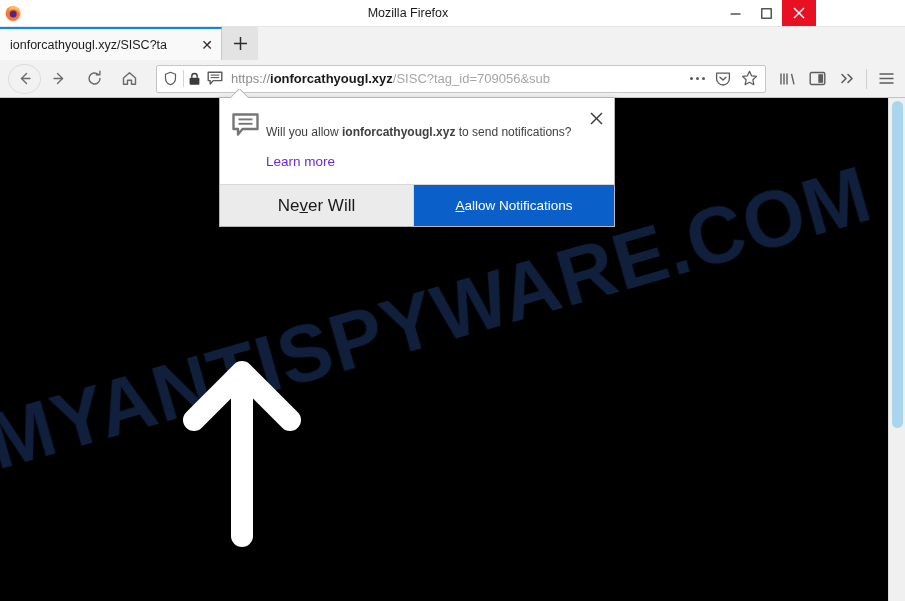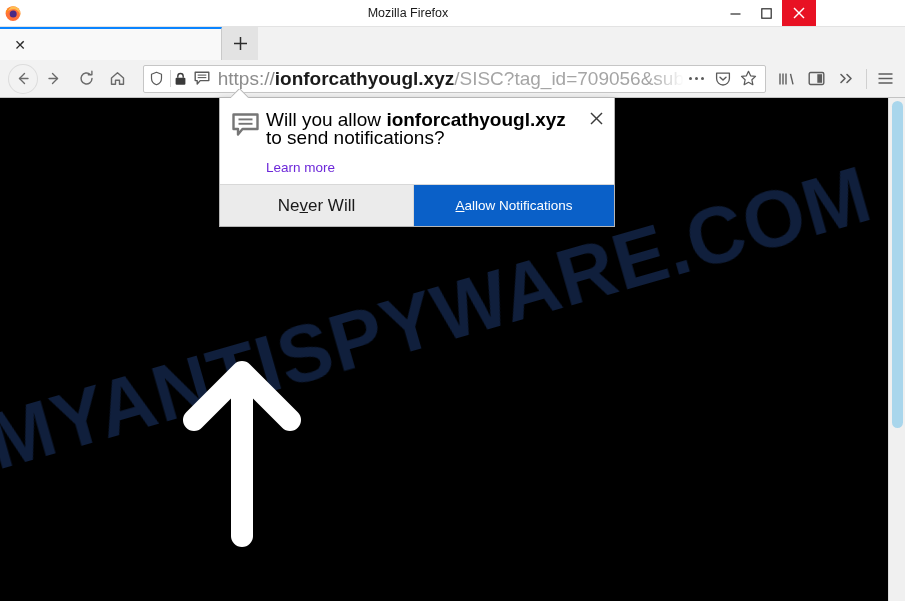--- a/index.html
+++ b/index.html
@@ -92,25 +92,24 @@
 
   .urlbar {
     flex: 1 1 auto; height: 28px; margin: 0 6px 0 10px;
     background: #ffffff; border: 1px solid #c6c6c6; border-radius: 2px;
     display: flex; align-items: center;
     position: relative;
   }
   .ub-icon { width: 26px; height: 26px; display: flex; align-items: center; justify-content: center; color: #5a5a5a; flex: 0 0 auto;}
   .ub-sep { width: 1px; height: 17px; background: #d4d4d4; flex: 0 0 auto; }
   .ub-url {
-    flex: 1 1 auto; font-size: 19px; color: #8c8c8c;
+    flex: 1 1 auto; font-size: 13px; color: #8c8c8c;
     white-space: nowrap; overflow: hidden; padding-left: 5px;
     -webkit-mask-image: linear-gradient(to right, #000 93%, rgba(0,0,0,0) 100%);
     mask-image: linear-gradient(to right, #000 93%, rgba(0,0,0,0) 100%);
-    text-align: center;
   }
   .ub-url b { color: #1a1a1a; font-weight: 700; }
   .ub-url .pathdim { color: #a5a5a5; }
   .ub-right { display: flex; align-items: center; flex: 0 0 auto; padding-right: 3px;}
 
   .toolbar-right { display: flex; align-items: center; flex: 0 0 auto; padding-right: 4px;}
   .tb-icon { width: 30px; height: 30px; display: flex; align-items: center; justify-content: center; color: #5d5d5d; }
   .tb-sep { width: 1px; height: 20px; background: #d0d0d0; margin: 0 4px; }
 
   
@@ -159,21 +158,21 @@
   }
   .popup-arrow:after {
     content: ""; position: absolute; left: 1px; top: 2px;
     width: 14px; height: 14px; background: #fff;
     border-left: 1px solid #b6b6b6; border-top: 1px solid #b6b6b6;
     transform: rotate(45deg);
   }
   .popup-body { display: flex; padding: 13px 10px 0 12px; height: 86px; position: relative; }
   .popup-icon { flex: 0 0 auto; width: 34px; color: #6f6f6f; padding-top: 2px; }
   .popup-texts { flex: 1 1 auto; padding-right: 26px; }
-  .popup-msg { font-size: 19px; color: #000000; line-height: 18px; }
+  .popup-msg { font-size: 12px; color: #404040; line-height: 18px; margin-top: 12px; }
   .popup-msg b { font-weight: 700; }
   .popup-learn {
     display: inline-block; margin-top: 13px;
     font-size: 13.5px; color: #6d28d9; cursor: pointer;
   }
   .popup-close {
     position: absolute; right: 9px; top: 11px;
     width: 18px; height: 18px; color: #3b3b3b;
     display: flex; align-items: center; justify-content: center;
   }
@@ -224,20 +223,21 @@
         <svg width="12" height="12" viewBox="0 0 12 12">
             <line x1="1" y1="1" x2="11" y2="11" stroke="currentColor" stroke-width="1.4"></line>
             <line x1="11" y1="1" x2="1" y2="11" stroke="currentColor" stroke-width="1.4"></line>
           </svg>
       </div>
     </div>
   </div>
 
   <div class="tabstrip">
     <div class="tab">
+      <span class="tab-label">ionforcathyougl.xyz/SISC?ta</span>
       <span class="tab-close">✕</span>
     </div>
     <div class="newtab">
       <svg width="15" height="15" viewBox="0 0 15 15">
           <line x1="7.5" y1="1" x2="7.5" y2="14" stroke="currentColor" stroke-width="1.5"></line>
           <line x1="1" y1="7.5" x2="14" y2="7.5" stroke="currentColor" stroke-width="1.5"></line>
         </svg>
     </div>
     <div class="tabstrip-fill"></div>
   </div>

